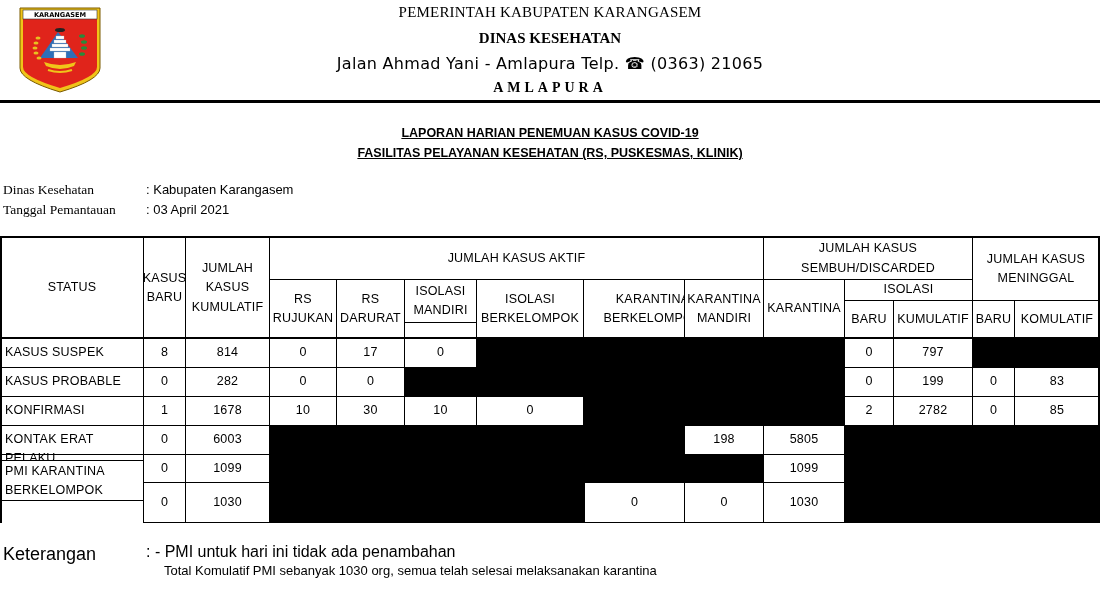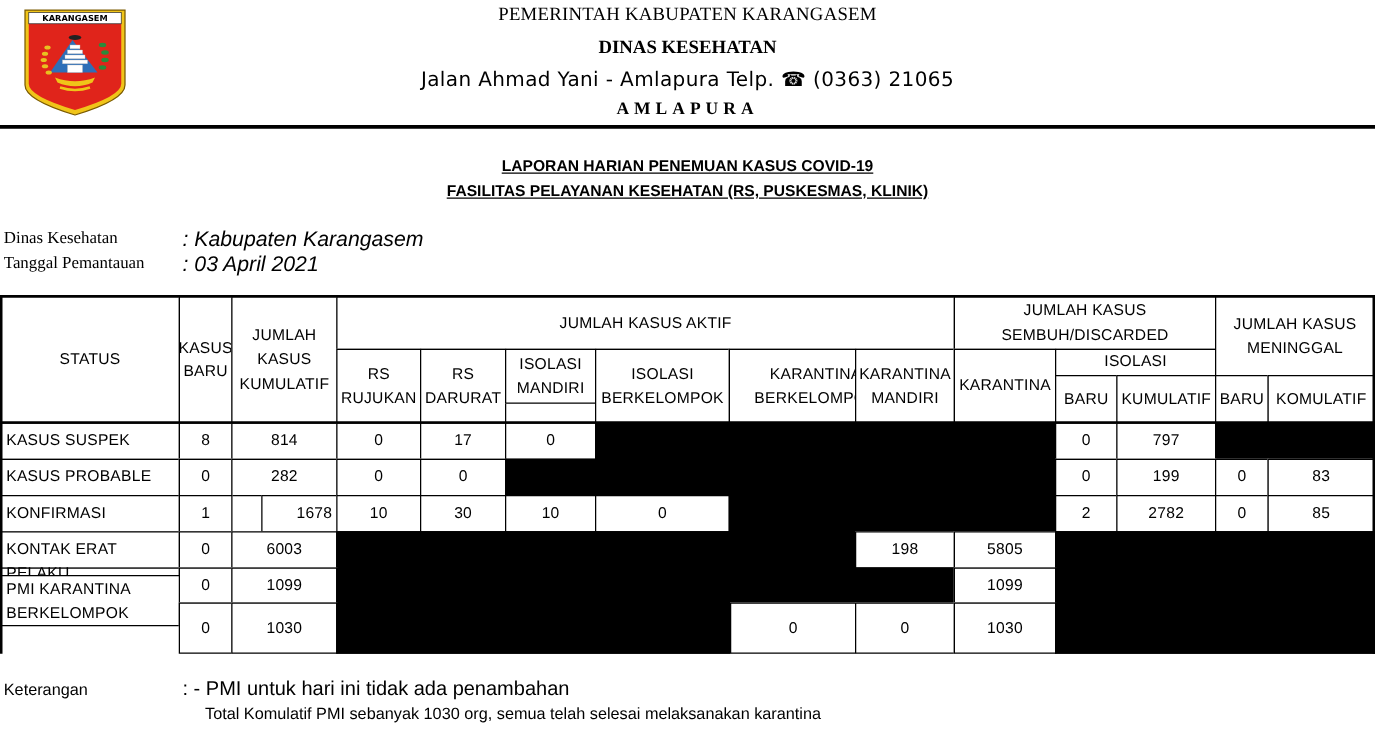--- a/index.html
+++ b/index.html
@@ -13,34 +13,34 @@
   .kop-2 { top: 30px; font-size: 15px; font-weight: bold; }
   .kop-3 { top: 54px; font-size: 16px; font-family: "DejaVu Sans", sans-serif; font-weight: normal; letter-spacing: 0.3px; }
   .kop-4 { top: 80px; font-size: 14px; font-weight: bold; letter-spacing: 4px; }
   .kop-line { position: absolute; left: 0; top: 100px; width: 1100px; height: 3px; background: #000; }
 
   .report-title { position: absolute; left: 250px; width: 600px; text-align: center; font-size: 12.5px; font-weight: bold; text-decoration: underline; }
   .rt-1 { top: 126px; }
   .rt-2 { top: 146px; }
 
   .meta-label { position: absolute; left: 3px; font-family: "Liberation Serif", serif; font-size: 13.5px; }
-  .meta-value { position: absolute; left: 146px; font-size: 17px; font-style: italic; }
+  .meta-value { position: absolute; left: 146px; font-size: 13px; }
   .m1 { top: 182px; } .m2 { top: 202px; }
 
   .table { position: absolute; left: 0; top: 0; width: 1100px; height: 600px; }
   .cell {
     position: absolute; border: 1px solid #000; background: #fff;
     display: flex; align-items: center; justify-content: center; text-align: center;
     font-size: 12.5px; line-height: 1.55; letter-spacing: 0.2px;
   }
   .cell.left { justify-content: flex-start; text-align: left; padding-left: 4px; }
   .cell.black { background: #000; }
   .frame-t { position: absolute; background: #000; }
 
-  .note-label { position: absolute; left: 3px; top: 544px; font-size: 13px; }
+  .note-label { position: absolute; left: 3px; top: 544px; font-size: 18px; }
   .note-1 { position: absolute; left: 146px; top: 543px; font-size: 16px; }
   .note-2 { position: absolute; left: 164px; top: 563px; font-size: 13px; }
 </style>
 </head>
 <body>
 
 <svg class="logo" viewBox="0 0 84 88">
   <path d="M2 2 H82 V62 Q82 74 42 86 Q2 74 2 62 Z" fill="#f0c419" stroke="#7a5a00" stroke-width="1"></path>
   <path d="M5 12 H79 V61 Q79 71 42 82 Q5 71 5 61 Z" fill="#e0241b"></path>
   <rect x="5" y="4" width="74" height="9" fill="#fff" stroke="#333" stroke-width="0.6"></rect>
@@ -123,21 +123,21 @@
   <div class="cell" style="left:269px;top:367px;width:68px;height:30px;">0</div>
   <div class="cell" style="left:336px;top:367px;width:69px;height:30px;">0</div>
   <div class="cell black" style="left:404px;top:367px;width:441px;height:30px;"></div>
   <div class="cell" style="left:844px;top:367px;width:50px;height:30px;">0</div>
   <div class="cell" style="left:893px;top:367px;width:80px;height:30px;">199</div>
   <div class="cell" style="left:972px;top:367px;width:43px;height:30px;">0</div>
   <div class="cell" style="left:1014px;top:367px;width:86px;height:30px;">83</div>
 
   <div class="cell left" style="left:0;top:396px;width:144px;height:30px;">KONFIRMASI</div>
   <div class="cell" style="left:143px;top:396px;width:43px;height:30px;">1</div>
-  <div class="cell" style="left:185px;top:396px;width:85px;height:30px;margin-left:24px;">1678</div>
+  <div class="cell" style="left:185px;top:396px;width:85px;height:30px;">1678</div>
   <div class="cell" style="left:269px;top:396px;width:68px;height:30px;">10</div>
   <div class="cell" style="left:336px;top:396px;width:69px;height:30px;">30</div>
   <div class="cell" style="left:404px;top:396px;width:73px;height:30px;">10</div>
   <div class="cell" style="left:476px;top:396px;width:108px;height:30px;">0</div>
   <div class="cell black" style="left:583px;top:396px;width:262px;height:30px;"></div>
   <div class="cell" style="left:844px;top:396px;width:50px;height:30px;">2</div>
   <div class="cell" style="left:893px;top:396px;width:80px;height:30px;">2782</div>
   <div class="cell" style="left:972px;top:396px;width:43px;height:30px;">0</div>
   <div class="cell" style="left:1014px;top:396px;width:86px;height:30px;">85</div>
 

